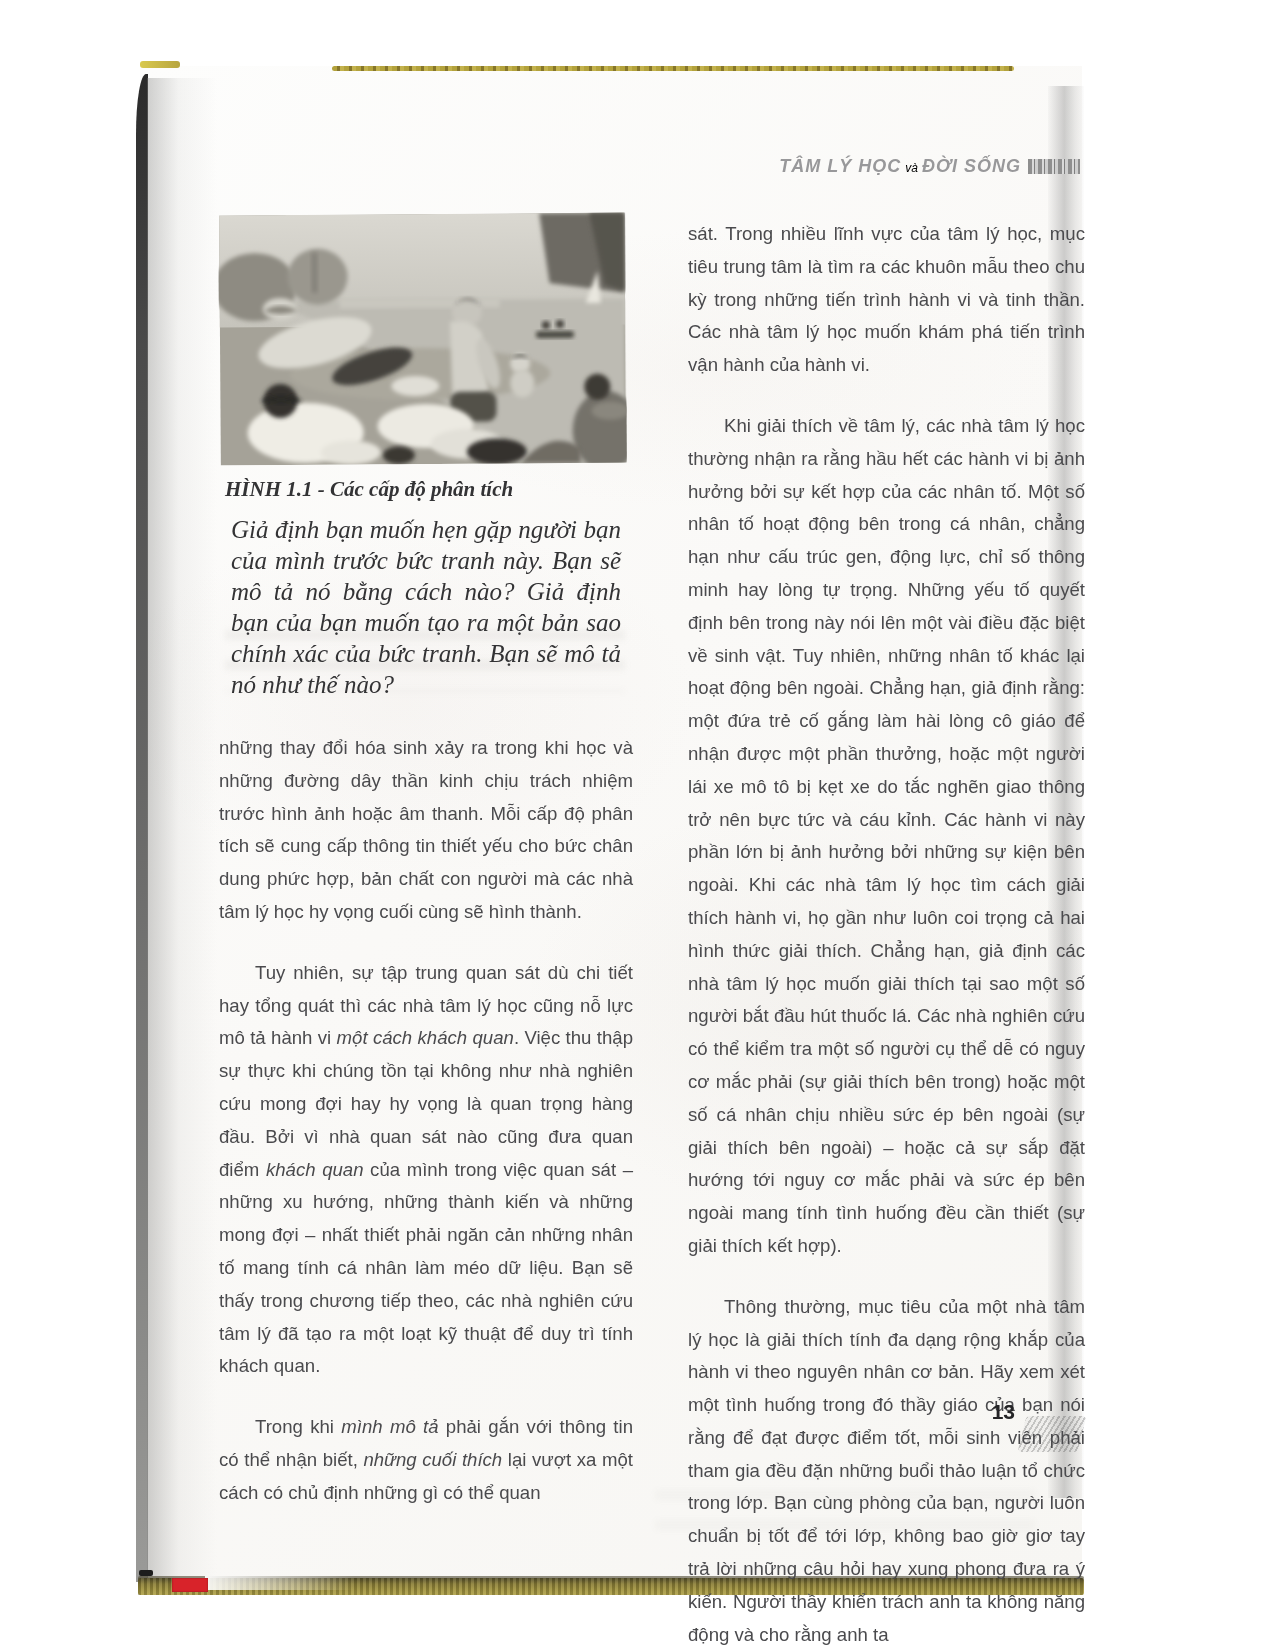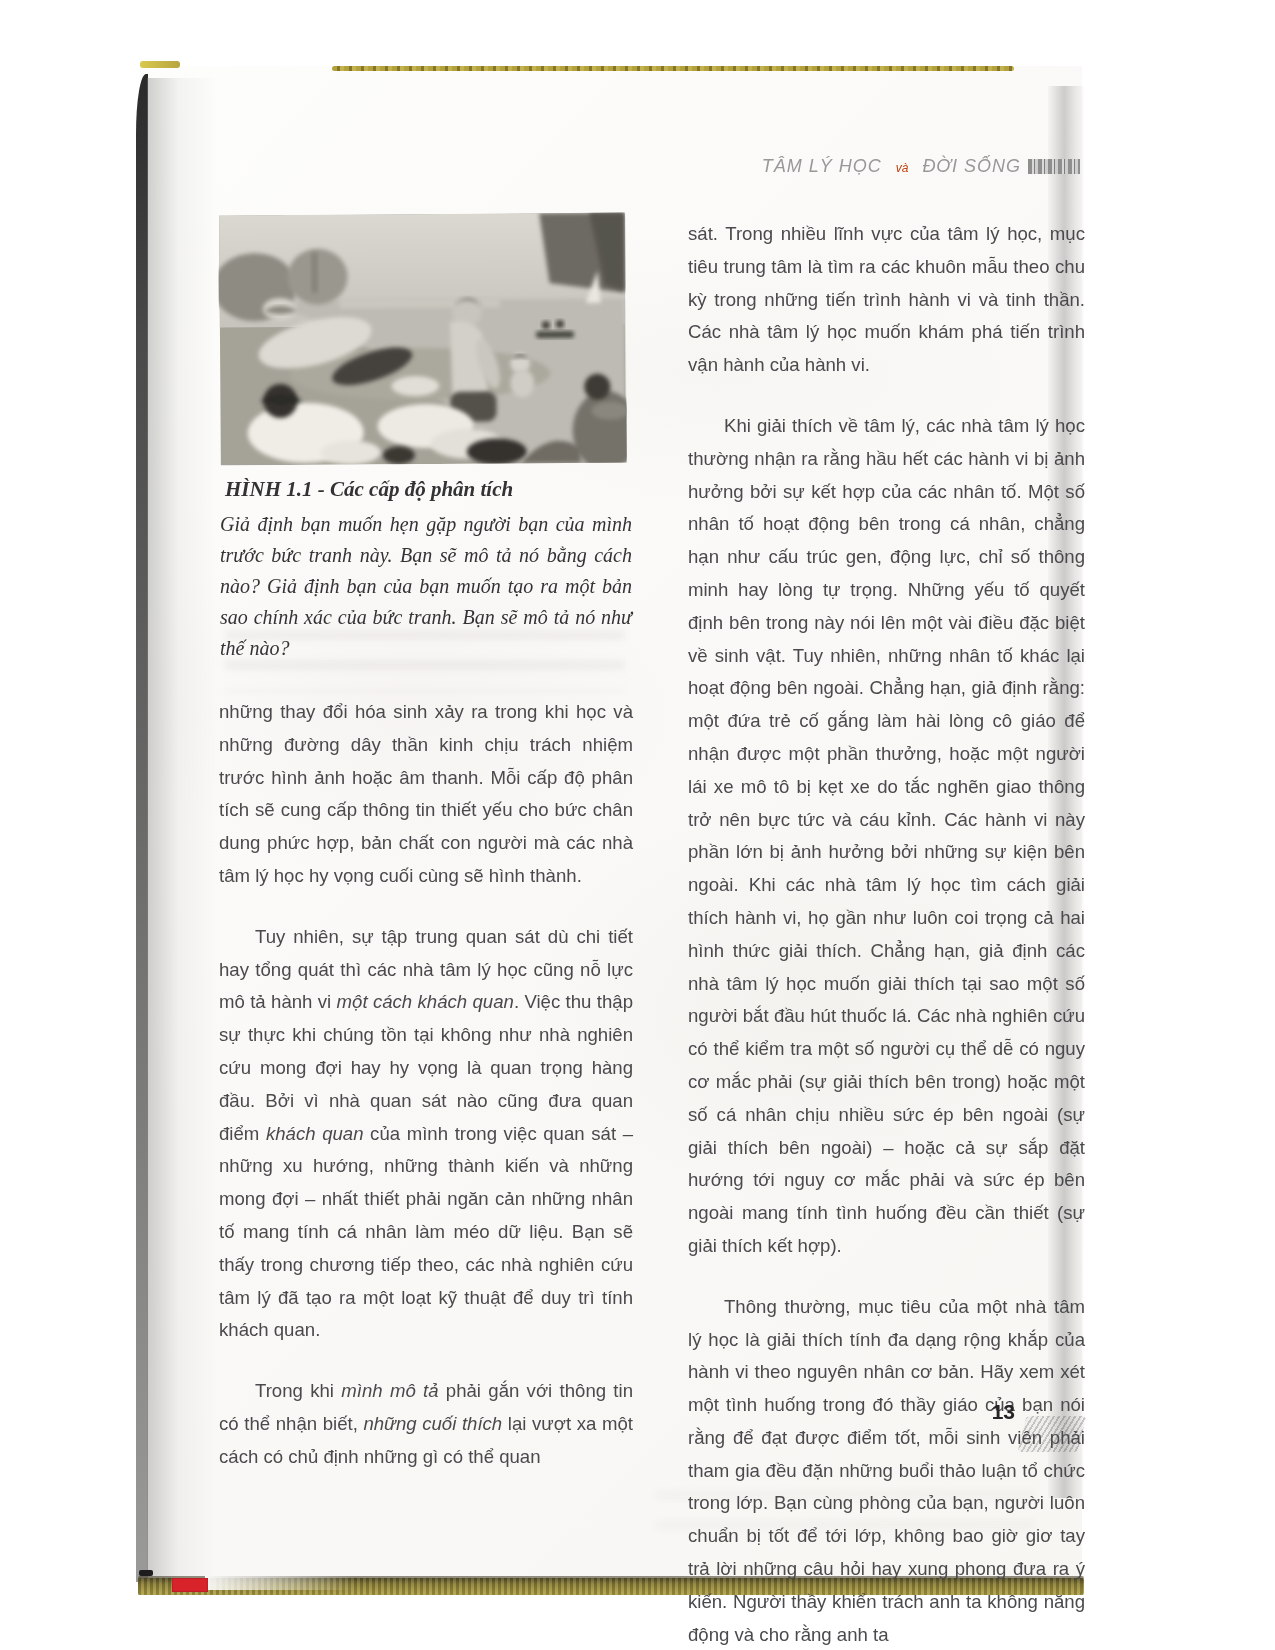--- a/index.html
+++ b/index.html
@@ -35,36 +35,36 @@
         box-shadow:inset 0 0 2px rgba(0,0,0,.4);}
   .black-dash{position:absolute;left:139px;top:1570px;width:14px;height:6px;background:#1d1d1d;border-radius:2px;}
   .smudge{position:absolute;left:1022px;top:1416px;width:60px;height:36px;opacity:.75;
         transform:skewX(-14deg);border-radius:4px;
         background:repeating-linear-gradient(110deg,rgba(95,95,95,.45) 0 2px,rgba(205,205,205,.25) 2px 5px);}
   .ghost{position:absolute;filter:blur(3px);opacity:.55;
         background:repeating-linear-gradient(180deg,rgba(150,148,142,.18) 0 10px,rgba(255,255,255,0) 10px 30px);}
   
   .header{position:absolute;left:540px;top:156px;width:540px;text-align:right;color:#98989a;
           font-style:italic;font-size:18px;letter-spacing:1px;white-space:nowrap;}
-  .header b{font-weight:400;}
-  .header .mid{font-size:12px;letter-spacing:0;margin:0 14px;color:#c2410c;}
+  .header b{font-weight:700;}
+  .header .mid{font-size:12px;letter-spacing:0;margin:0 4px;color:#000000;}
   .barcode{display:inline-block;vertical-align:-2px;width:52px;height:15px;margin-left:7px;
           background:repeating-linear-gradient(90deg,#8f8f8f 0 4px,#d9d9d9 4px 6px,#7f7f7f 6px 7px,#cfcfcf 7px 10px);}
   
   .col-left{position:absolute;left:219px;top:214px;width:414px;}
   .col-right{position:absolute;left:688px;top:218px;width:397px;}
   .body-text{font-size:18.6px;line-height:32.8px;color:#4a4a4d;text-align:justify;}
   .body-text p{margin:0;}
   .body-text p.indent{text-indent:36px;margin-top:28px;}
   .sec-heading{font-size:20px;font-weight:bold;color:#2c2c2e;margin:27px 0 15px 30px;}
   
   .figure{width:407px;height:250px;display:block;transform:rotate(-.4deg);}
   .caption{margin-top:13px;font-family:"Liberation Serif",serif;font-style:italic;color:#333335;}
   .caption-title{font-weight:bold;font-size:21px;margin:0 0 7px 6px;font-style:italic;}
-  .caption-body{font-size:20px;line-height:31px;margin:1px;text-align:justify;}
+  .caption-body{font-size:25px;line-height:31px;margin:12px;text-align:justify;}
   
   .pageno{position:absolute;left:955px;top:1400px;width:60px;text-align:right;
           font-size:21px;font-weight:bold;color:#252527;}
 </style>
 </head>
 <body>
 
 <div class="canvas">
 
   <div class="page"></div>

